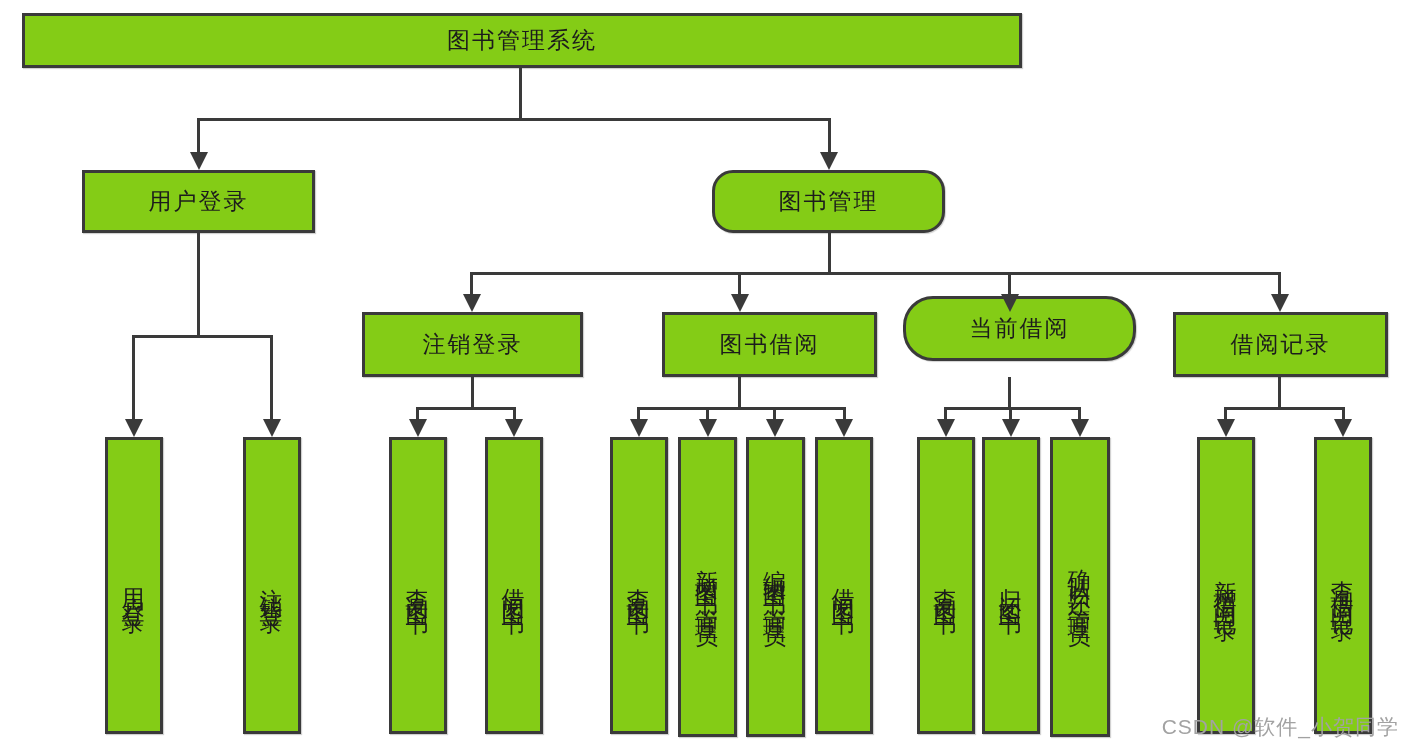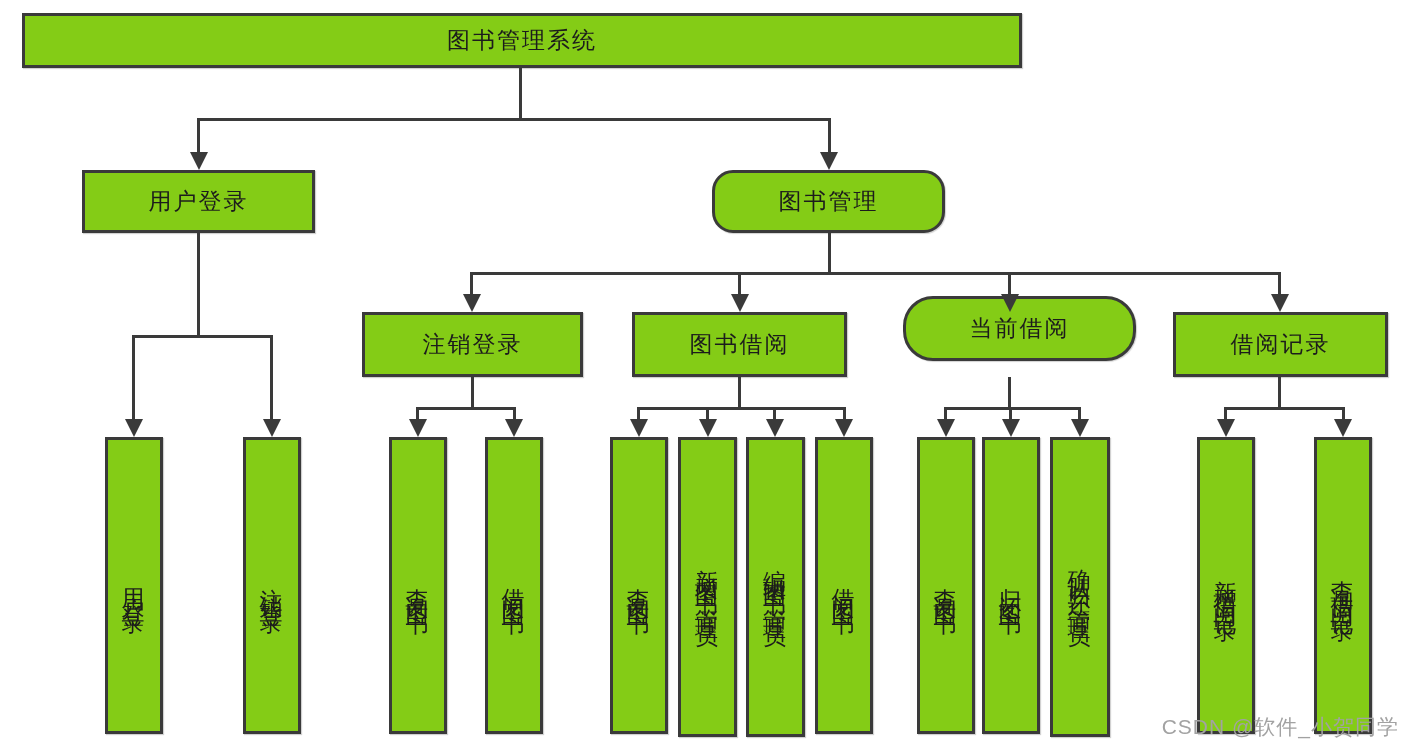--- a/index.html
+++ b/index.html
@@ -58,21 +58,21 @@
 <div id="canvas">
 
   <div class="box" style="left:22px; top:13px; width:1000px; height:55px;">图书管理系统</div>
 
   <div class="box" style="left:82px; top:170px; width:233px; height:63px;">用户登录</div>
 
   <div class="box" style="left:712px; top:170px; width:233px; height:63px;border-radius:21px;">图书管理</div>
 
   <div class="box" style="left:362px; top:312px; width:221px; height:65px;">注销登录</div>
 
-  <div class="box" style="left:632px; top:312px; width:215px; height:65px;">图书借阅</div>
+  <div class="box" style="left:662px; top:312px; width:215px; height:65px;">图书借阅</div>
 
   <div class="box" style="left:903px; top:296px; width:233px; height:65px;border-radius:30px;">当前借阅</div>
 
   <div class="box" style="left:1173px; top:312px; width:215px; height:65px;">借阅记录</div>
 
   <div class="box leaf" style="left:105px; top:437px; width:58px; height:297px;">用户登录</div>
 
   <div class="box leaf" style="left:243px; top:437px; width:58px; height:297px;">注销登录</div>
 
   <div class="box leaf" style="left:389px; top:437px; width:58px; height:297px;">查询图书</div>

